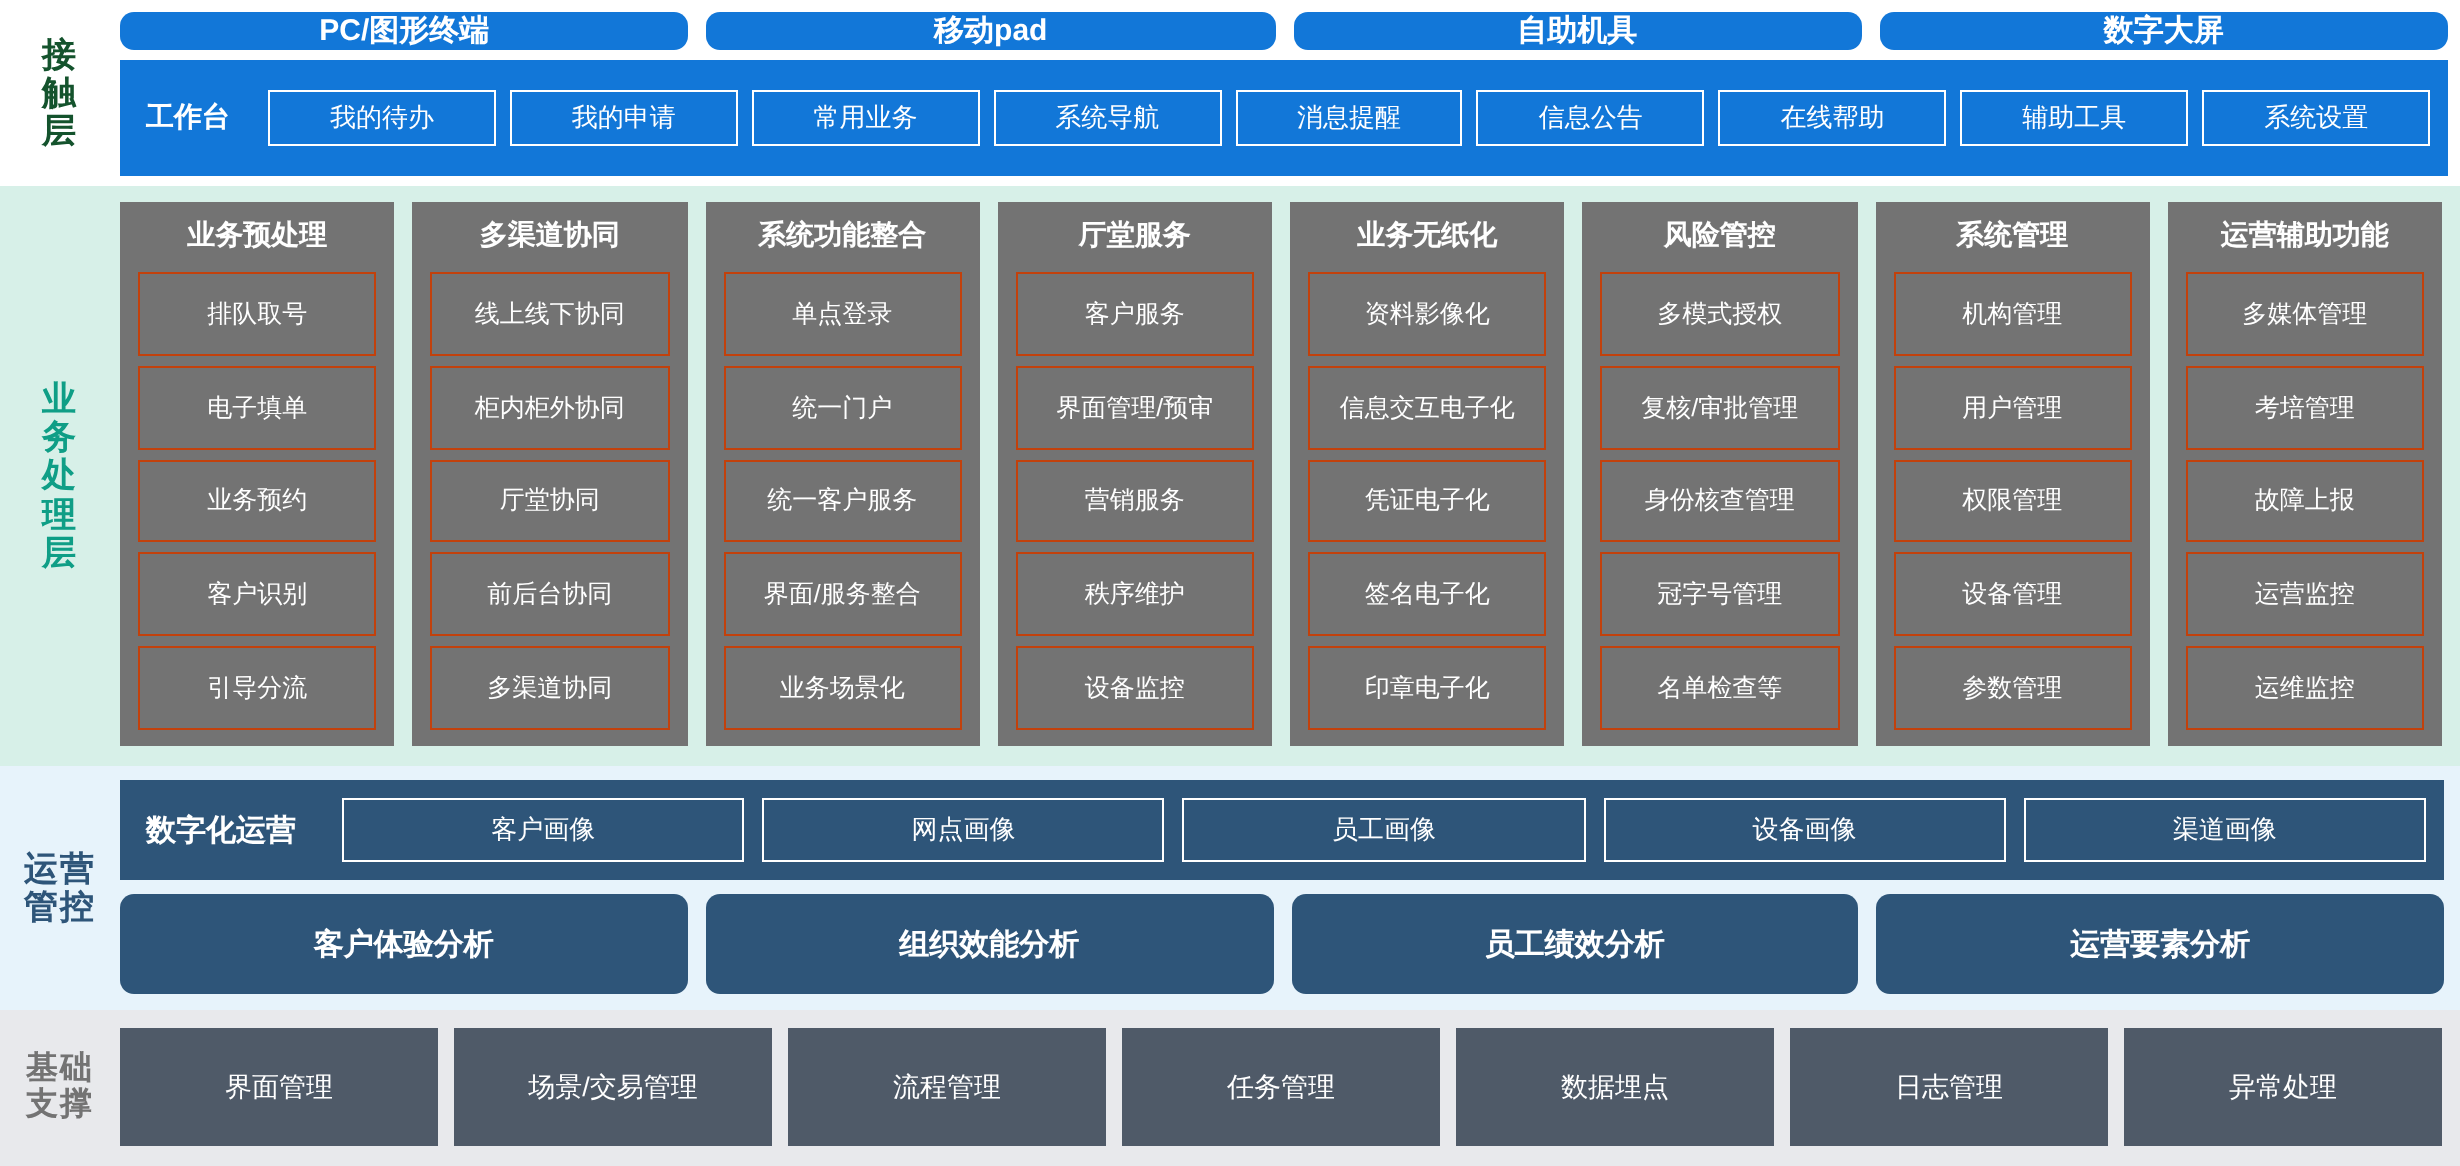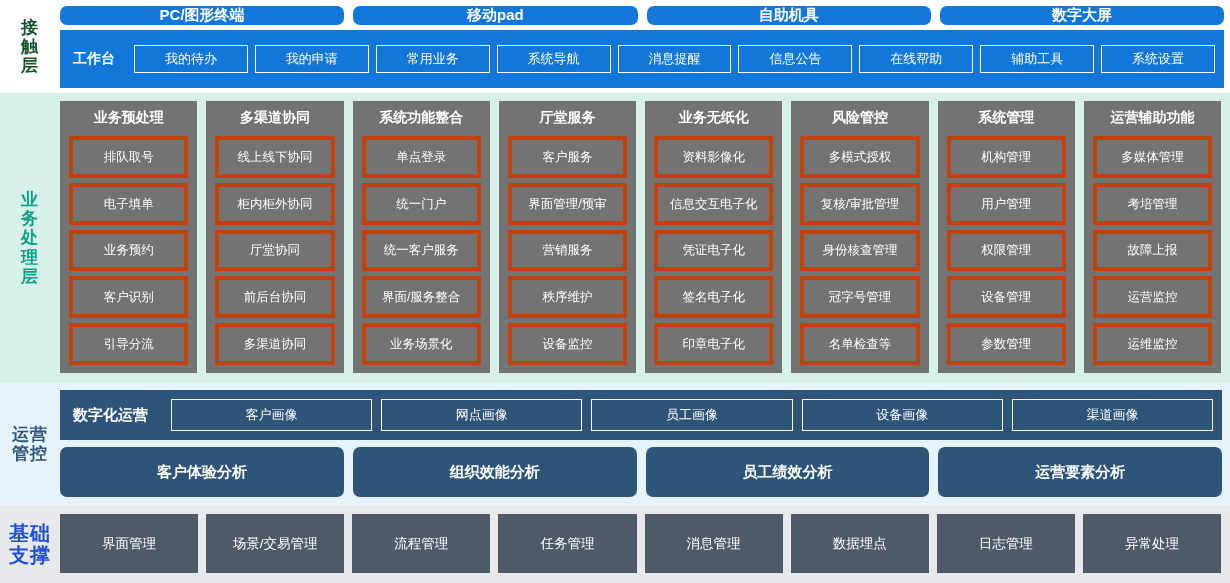--- a/index.html
+++ b/index.html
@@ -137,21 +137,21 @@
     color: #ffffff;
     font-size: 14px;
     font-weight: bold;
     text-align: center;
     padding: 2px 0 4px;
     white-space: nowrap;
   }
   .biz-item {
     width: 100%;
     flex: 1 1 0;
-    border: 4px solid #c2410c;
+    border: 1px solid #c2410c;
     color: #ffffff;
     font-size: 12.5px;
     display: flex;
     align-items: center;
     justify-content: center;
     text-align: center;
     line-height: 1.15;
     box-sizing: border-box;
     padding: 2px;
   }
@@ -208,22 +208,22 @@
     align-items: center;
     justify-content: center;
   }
 
   
   .band-base {
     height: 78px;
     background: #e8e9ec;
   }
   .band-base .band-label {
-    color: #1d4ed8;
-    font-size: 20px;
+    color: #737373;
+    font-size: 16px;
   }
   .band-base .band-body {
     flex-direction: row;
     gap: 8px;
     padding: 9px 9px 10px 0;
   }
   .base-card {
     flex: 1 1 0;
     background: #4f5a68;
     color: #ffffff;
@@ -378,20 +378,19 @@
 
   <section class="band band-base">
     <div class="band-label two-col">
       <span class="vtext">基础支撑</span>
     </div>
     <div class="band-body">
       <div class="base-card">界面管理</div>
       <div class="base-card">场景/交易管理</div>
       <div class="base-card">流程管理</div>
       <div class="base-card">任务管理</div>
-      <div class="base-card">消息管理</div>
       <div class="base-card">数据埋点</div>
       <div class="base-card">日志管理</div>
       <div class="base-card">异常处理</div>
     </div>
   </section>
 
 </div>
 
 </body></html>

